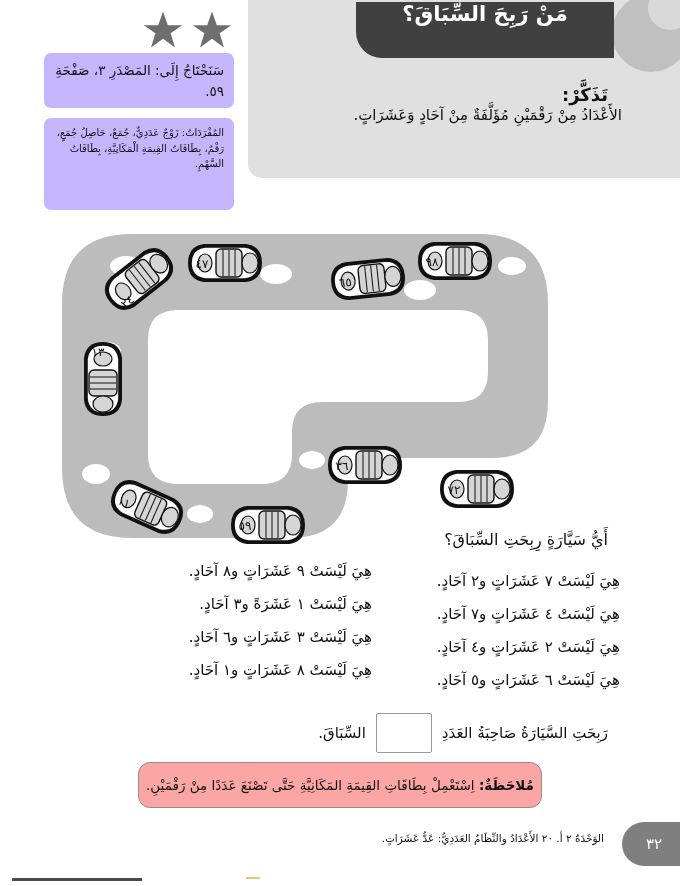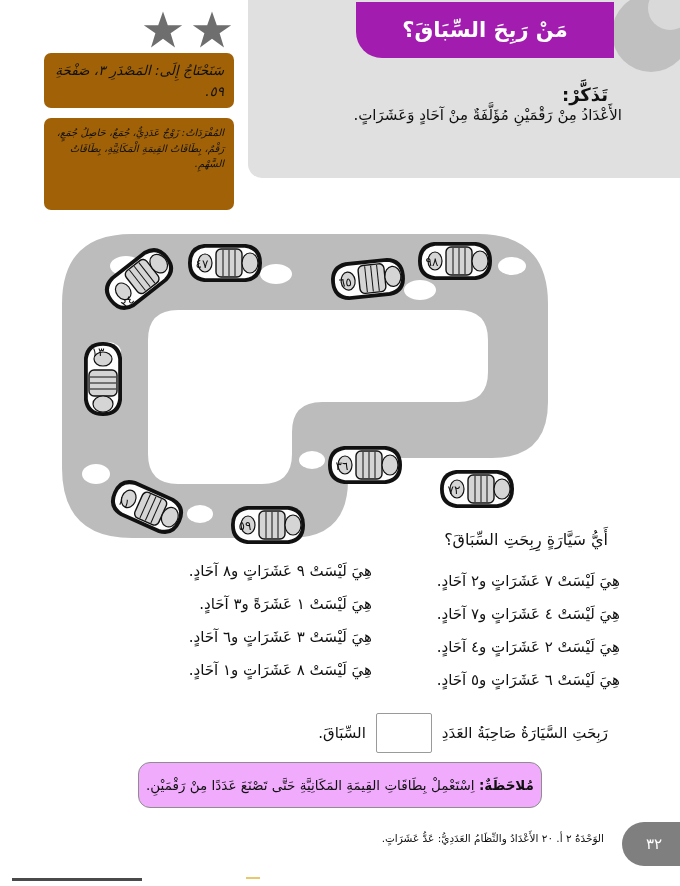--- a/index.html
+++ b/index.html
@@ -19,22 +19,22 @@
   .circle-big{
     position:absolute;left:612px;top:-6px;width:78px;height:78px;
     border-radius:50%;background:#c0c0c0;
   }
   .circle-small{
     position:absolute;left:648px;top:-14px;width:44px;height:44px;
     border-radius:50%;background:#d9d9d9;
   }
   .title-bar{
     position:absolute;left:356px;top:2px;width:258px;height:56px;
-    background:#a21caf;border-radius:0 0 0 26px;
-    display:flex;align-items:center;justify-content:center;
+    background:#404040;border-radius:0 0 0 26px;
+    display:flex;justify-content:center;
   }
   .title-text{
     color:#ffffff;font-size:21px;font-weight:bold;direction:rtl;
     font-family:"DejaVu Sans","Liberation Sans",sans-serif;
     letter-spacing:0px;white-space:nowrap;
   }
   .remember-label{
     position:absolute;right:72px;top:72px;
     font-size:18px;font-weight:bold;color:#111;direction:rtl;text-align:right;margin-top:12px;
   }
@@ -42,23 +42,23 @@
     position:absolute;right:58px;top:104px;width:360px;
     font-size:15px;color:#111;direction:rtl;text-align:right;line-height:1.5;
   }
 
   
   .stars{position:absolute;left:142px;top:10px;display:flex;gap:7px;}
   .star{width:42px;height:40px;}
 
   
   .info-box{
-    position:absolute;background:#a16207;border-radius:7px;
+    position:absolute;background:#c4b5fd;border-radius:7px;
     direction:rtl;text-align:right;color:#111;
-    padding:7px 10px;box-sizing:border-box;line-height:1.55;font-style:italic;
+    padding:7px 10px;box-sizing:border-box;line-height:1.55;
   }
   .box-source{left:44px;top:53px;width:190px;height:55px;font-size:13.5px;}
   .box-vocab{left:44px;top:118px;width:190px;height:92px;font-size:10px;}
 
   
   .track-wrap{position:absolute;left:60px;top:232px;width:490px;height:310px;}
   .track-svg{position:absolute;left:0;top:0;}
   .car{position:absolute;width:86px;height:50px;}
   .car svg{display:block;overflow:visible;}
   .carnum{
@@ -94,21 +94,21 @@
   .answer-text{font-size:15px;color:#111;white-space:nowrap;}
   .answer-box{
     width:54px;height:38px;border:1px solid #9a9a9a;background:#fff;
     border-radius:2px;flex:none;
   }
   .answer-tail{font-size:15px;color:#111;white-space:nowrap;}
 
   
   .note-box{
     position:absolute;left:138px;top:762px;width:404px;height:46px;
-    border:1.4px solid #8e8e8e;border-radius:12px;background:#f0abfc;
+    border:1.4px solid #8e8e8e;border-radius:12px;background:#fca5a5;
     display:flex;align-items:center;justify-content:center;
     direction:rtl;box-sizing:border-box;padding:0 12px;
   }
   .note-text{font-size:13.5px;color:#111;text-align:center;white-space:nowrap;}
   .note-label{font-weight:bold;}
 
   
   .footer-badge{
     position:absolute;left:622px;top:822px;width:64px;height:44px;
     background:#7f7f7f;border-radius:22px 0 0 22px;

